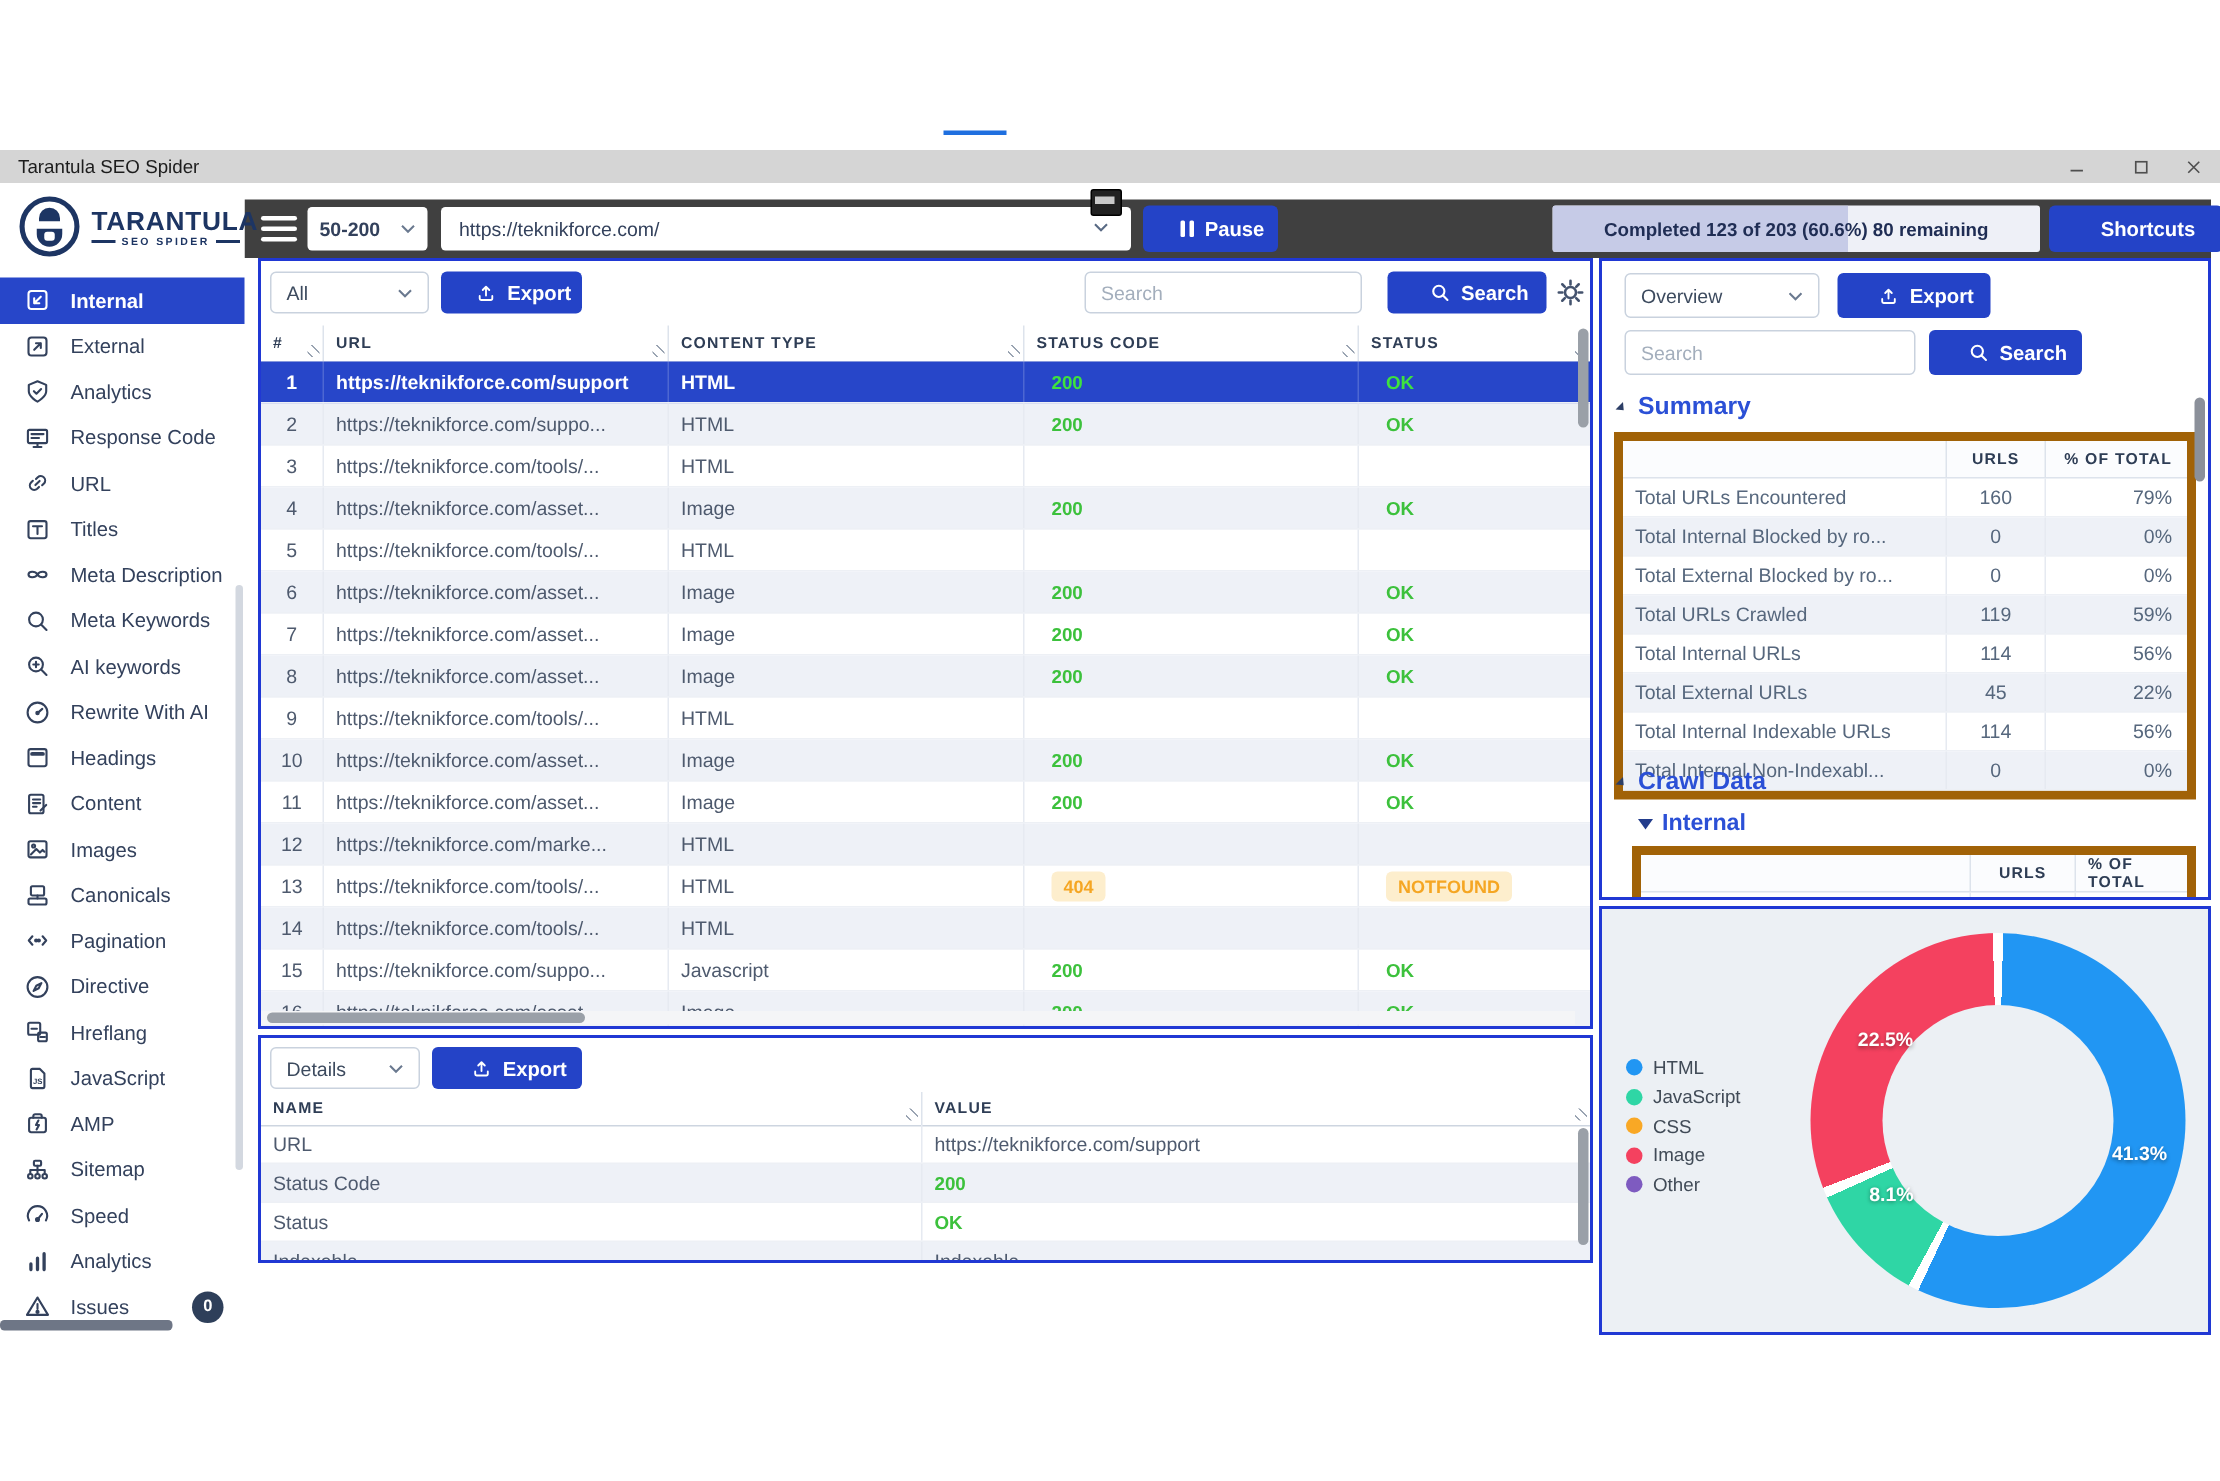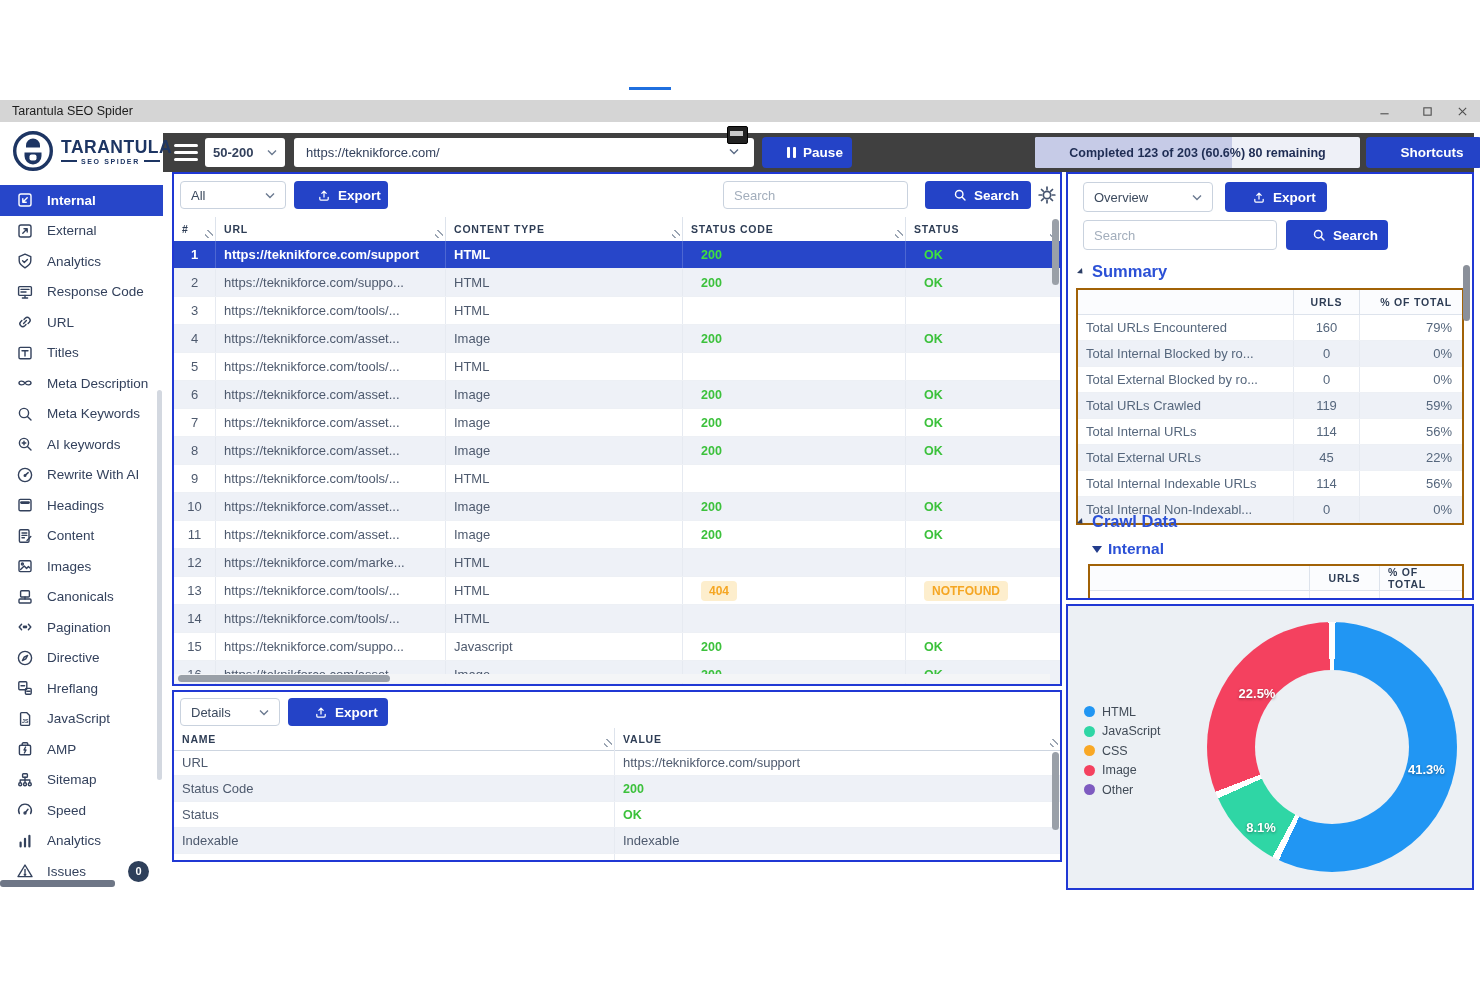--- a/index.html
+++ b/index.html
@@ -55,21 +55,21 @@
   .nav-item.active{background:#2746c9;color:#fff;}
   .nav-item.active .lbl{font-weight:700;}
   .nav-badge{margin-left:auto;margin-right:14px;width:21px;height:21px;border-radius:50%;background:#2e3f5a;
              color:#fff;font-size:11px;font-weight:700;display:flex;align-items:center;justify-content:center;}
   .side-vscroll{position:absolute;right:1px;top:268px;width:5px;height:390px;background:#d3d8e0;border-radius:3px;}
   .side-hbar{position:absolute;left:0;top:758px;width:115px;height:7px;background:#6e7686;border-radius:3px;}
 
   
   .panel{position:absolute;background:#fff;border:2px solid #2038d4;box-sizing:border-box;overflow:hidden;}
   .list-panel{left:172px;top:172px;width:890px;height:514px;}
-  .details-panel{left:172px;top:690px;width:890px;height:172px;}
+  .details-panel{left:172px;top:690px;width:890px;height:152px;}
   .overview-panel{left:1066px;top:172px;width:408px;height:428px;}
   .chart-panel{left:1066px;top:604px;width:408px;height:286px;background:#ecf0f4;}
 
   .select{background:#fff;border:1px solid #c9d2de;border-radius:4px;display:flex;align-items:center;
           justify-content:space-between;padding:0 10px;box-sizing:border-box;font-size:13px;color:#3c4a5e;cursor:pointer;}
   .tinput{background:#fff;border:1px solid #c9d2de;border-radius:4px;padding:0 10px;box-sizing:border-box;
           font-size:13px;color:#3c4a5e;font-family:"Liberation Sans",sans-serif;}
   .tinput::placeholder{color:#a3aebc;}
   .chev{color:#6b7a90;}
 
@@ -105,21 +105,21 @@
   .dt-row{display:grid;grid-template-columns:441px 1fr;height:25px;border-bottom:1px solid #edf0f5;}
   .dt-row:nth-child(even){background:#eef1f7;}
   .dt-row .cell{border-right:1px solid #e6eaf1;}
   .dt-row .cell:last-child{border-right:none;}
 
   
   .ov-title{display:flex;align-items:center;gap:6px;font-size:16.5px;font-weight:700;color:#2b50d6;}
   .tick{width:0;height:0;border-left:5px solid transparent;border-right:5px solid transparent;border-top:6px solid #2c3e66;
         transform:rotate(-45deg) scale(.7);}
   .tri{width:0;height:0;border-left:5px solid transparent;border-right:5px solid transparent;border-top:7px solid #223c8c;}
-  .stat-table{position:absolute;border:2px solid #a16207;box-sizing:border-box;}
+  .stat-table{position:absolute;border:6px solid #a16207;box-sizing:border-box;}
   .st-head,.st-row{display:grid;grid-template-columns:216px 66px 1fr;}
   .sub .st-head,.sub .st-row{grid-template-columns:220px 70px 1fr;}
   .st-head{height:24px;background:#fbfcfe;border-bottom:1px solid #dde3ec;}
   .st-head .hcell{border-right:1px solid #dde3ec;}
   .st-row{height:25px;border-bottom:1px solid #edf0f5;}
   .st-row:nth-child(even){background:#eef1f7;}
   .st-row .cell{font-size:13px;color:#56677d;border-right:1px solid #e6eaf1;}
   .st-row .cell:last-child,.st-head .hcell:last-child{border-right:none;}
   .c-mid{justify-content:center;}
   .c-right{justify-content:flex-end;padding-right:10px;}
@@ -889,18 +889,18 @@
           <span class="legend-txt">Image</span>
         </div>
         <div class="legend-item">
           <span class="legend-dot" style="background: rgb(126, 91, 192);"></span>
           <span class="legend-txt">Other</span>
         </div>
       </div>
     <div class="donut" style="background: conic-gradient(rgb(255, 255, 255) 0%, rgb(255, 255, 255) 0.45%, rgb(33, 150, 243) 0.45%, rgb(33, 150, 243) 56.9909%, rgb(255, 255, 255) 56.9909%, rgb(255, 255, 255) 57.4409%, rgb(255, 255, 255) 57.4409%, rgb(255, 255, 255) 57.8909%, rgb(47, 214, 165) 57.8909%, rgb(47, 214, 165) 68.2565%, rgb(255, 255, 255) 68.2565%, rgb(255, 255, 255) 68.7065%, rgb(255, 255, 255) 68.7065%, rgb(255, 255, 255) 69.1565%, rgb(244, 65, 95) 69.1565%, rgb(244, 65, 95) 99.55%, rgb(255, 255, 255) 99.55%, rgb(255, 255, 255) 100%);">
       <div class="donut-hole"></div>
     <div class="donut-label" style="left: 219.362px; top: 147.469px;">41.3%</div>
-        <div class="donut-label" style="left: 53.9833px; top: 205px;">8.1%</div>
+        <div class="donut-label" style="left: 53.9833px; top: 174px;">8.1%</div>
         <div class="donut-label" style="left: 50px; top: 71.2199px;">22.5%</div>
       </div>
   </div>
 
 </div>
 
 </body></html>

